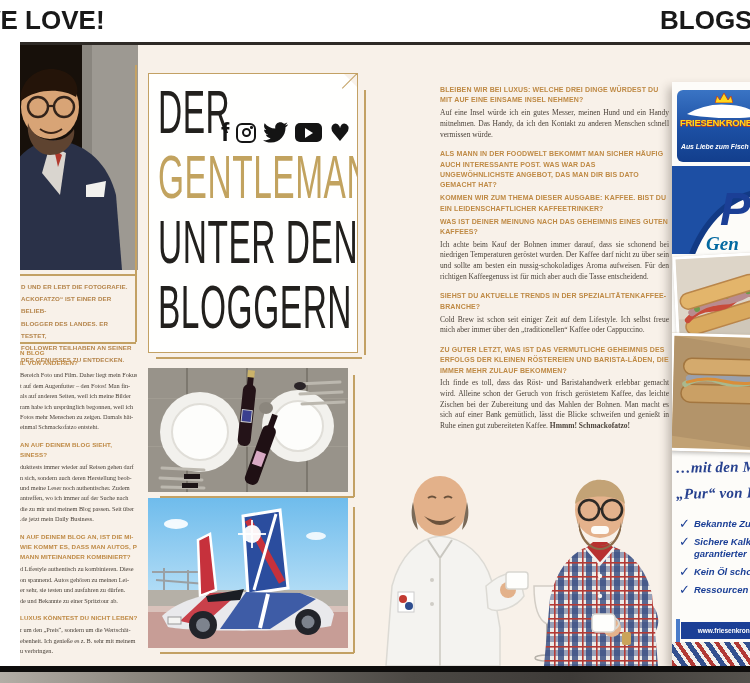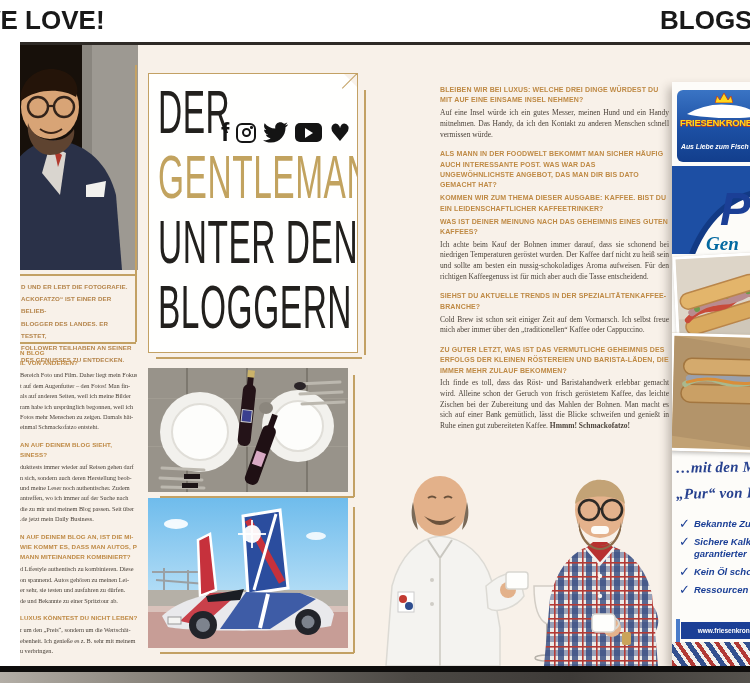--- a/index.html
+++ b/index.html
@@ -336,23 +336,23 @@
         <path d="M267,150 q8,5 0,11" fill="none" stroke="#d8d6d0" stroke-width="2"></path>
       </svg>
     </div>
 
     <div class="right-qa">
       <div class="rq">BLEIBEN WIR BEI LUXUS: WELCHE DREI DINGE WÜRDEST DU MIT AUF EINE EINSAME INSEL NEHMEN?</div>
       <div class="ra">Auf eine Insel würde ich ein gutes Messer, meinen Hund und ein Handy mitnehmen. Das Handy, da ich den Kontakt zu anderen Menschen schnell vermissen würde.</div>
       <div class="rq">ALS MANN IN DER FOODWELT BEKOMMT MAN SICHER HÄUFIG AUCH INTERESSANTE POST. WAS WAR DAS UNGEWÖHNLICHSTE ANGEBOT, DAS MAN DIR BIS DATO GEMACHT HAT?</div>
       <div class="rq">KOMMEN WIR ZUM THEMA DIESER AUSGABE: KAFFEE. BIST DU EIN LEIDENSCHAFTLICHER KAFFEETRINKER?</div>
       <div class="rq">WAS IST DEINER MEINUNG NACH DAS GEHEIMNIS EINES GUTEN KAFFEES?</div>
-      <div class="ra">Ich achte beim Kauf der Bohnen immer darauf, dass sie schonend bei niedrigen Temperaturen geröstet wurden. Der Kaffee darf nicht zu heiß sein und sollte am besten ein nussig-schokoladiges Aroma aufweisen. Für den richtigen Kaffeegenuss ist für mich aber auch die Tasse entscheidend.</div>
+      <div class="ra">Ich achte beim Kauf der Bohnen immer darauf, dass sie schonend bei niedrigen Temperaturen geröstet wurden. Der Kaffee darf nicht zu über sein und sollte am besten ein nussig-schokoladiges Aroma aufweisen. Für den richtigen Kaffeegenuss ist für mich aber auch die Tasse entscheidend.</div>
       <div class="rq">SIEHST DU AKTUELLE TRENDS IN DER SPEZIALITÄTENKAFFEE-BRANCHE?</div>
-      <div class="ra">Cold Brew ist schon seit einiger Zeit auf dem Vormarsch. Ich selbst freue mich aber immer über den „traditionellen“ Kaffee oder Cappuccino.</div>
+      <div class="ra">Cold Brew ist schon seit einiger Zeit auf dem Lifestyle. Ich selbst freue mich aber immer über den „traditionellen“ Kaffee oder Cappuccino.</div>
       <div class="rq">ZU GUTER LETZT, WAS IST DAS VERMUTLICHE GEHEIMNIS DES ERFOLGS DER KLEINEN RÖSTEREIEN UND BARISTA-LÄDEN, DIE IMMER MEHR ZULAUF BEKOMMEN?</div>
       <div class="ra"><span>Ich finde es toll, dass das Röst- und Baristahandwerk erlebbar gemacht wird. Alleine schon der Geruch von frisch geröstetem Kaffee, das leichte Zischen bei der Zubereitung und das Mahlen der Bohnen. Man macht es sich auf einer Bank gemütlich, lässt die Blicke schweifen und genießt in Ruhe einen gut zubereiteten Kaffee.</span> <b>Hmmm! Schmackofatzo!</b></div>
     </div>
 
     <div class="ad">
       <div class="ad-logo">
         <svg class="ad-fish" width="80" height="18" viewBox="0 0 80 18">
           <path d="M4,14 Q24,2 48,5 Q62,6 72,12 L78,8 L76,16 Q50,20 24,17 Q10,16 4,14 Z" fill="#fff"></path>
         </svg>
         <svg class="ad-crown" width="18" height="10" viewBox="0 0 18 10">

